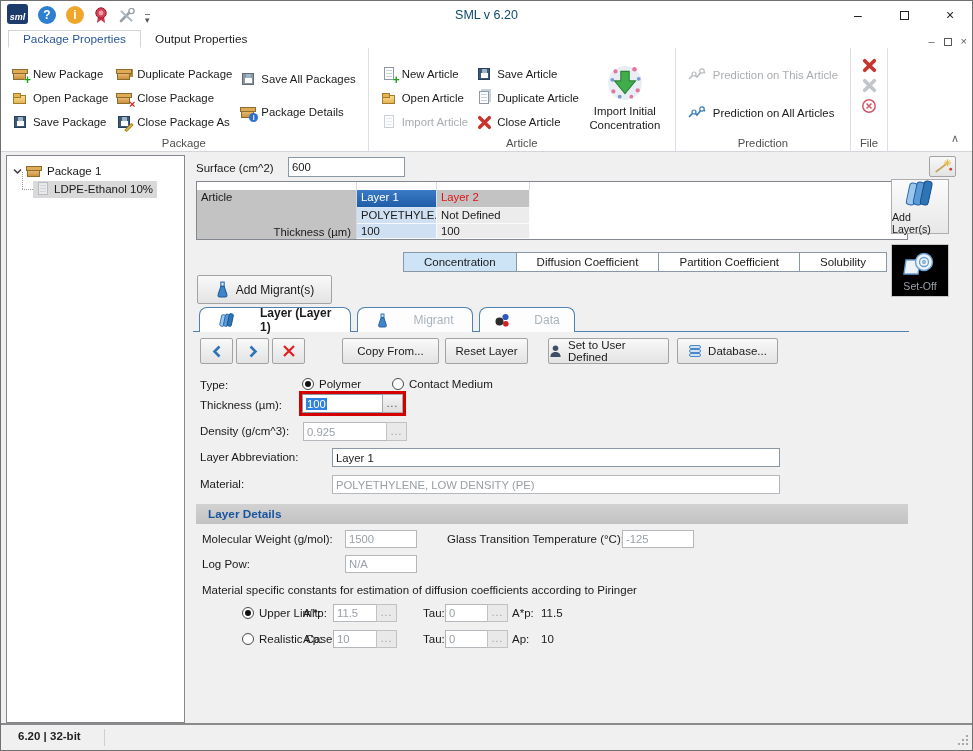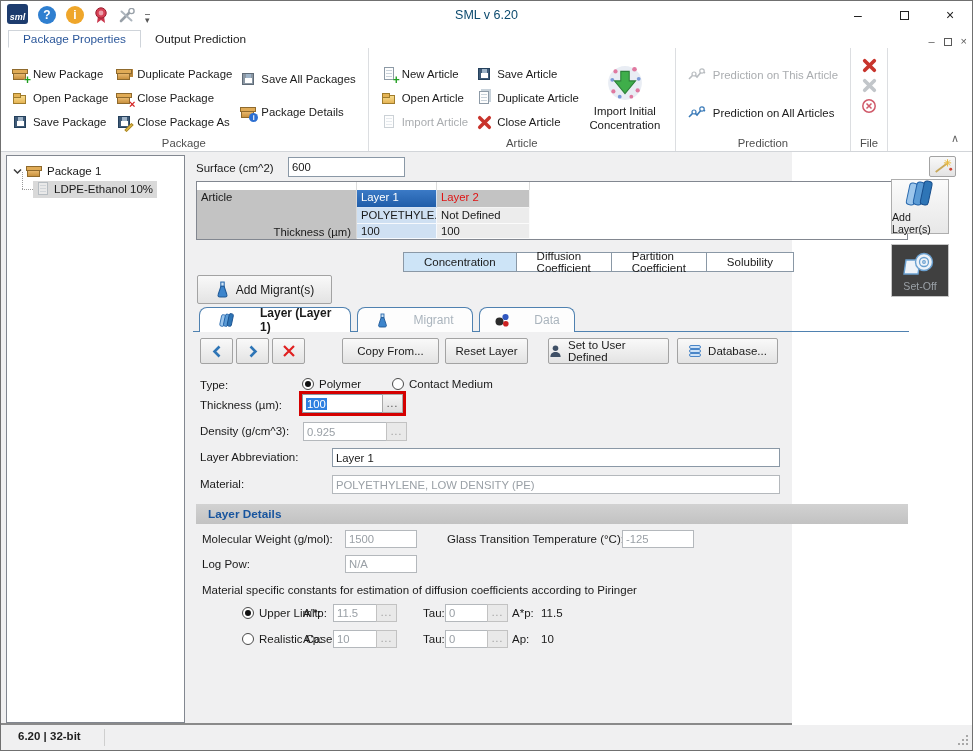--- a/index.html
+++ b/index.html
@@ -57,21 +57,21 @@
   background:repeating-linear-gradient(to bottom,#c9d2da 0 1px,transparent 1px 3px); }
 .page-shape.dim { opacity:.45; }
 .badge { position:absolute; z-index:2; }
 .b-plus { right:-3px; bottom:-3px; color:#1f9e1f; font-weight:bold; font-size:12px; line-height:10px; text-shadow:0 0 1px #fff;}
 .b-x { right:-3px; bottom:-3px; color:#d42222; font-weight:bold; font-size:11px; line-height:10px; }
 .b-info { right:-2px; bottom:-2px; width:9px; height:9px; background:#2d6fd1; color:#fff; border-radius:50%;
   font-weight:bold; font-size:7px; line-height:9px; text-align:center; }
 .b-pencil { right:-2px; bottom:1px; width:10px; height:3px; background:#e8c14a; border:1px solid #a8862a; transform:rotate(-45deg); }
 
 
-.main { position:absolute; top:152px; left:0; width:792px; height:573px; background:#f0f0f1; border-bottom:2px solid #8a8a8a; }
+.main { position:absolute; top:152px; left:0; width:973px; height:573px; background:#f0f0f1; border-bottom:2px solid #8a8a8a; }
 .tree-panel { position:absolute; left:6px; top:3px; width:179px; height:568px; background:#fff; border:1px solid #828790; }
 .tree-row { position:absolute; display:flex; align-items:center; gap:4px; height:18px; }
 .tree-sel { display:flex; align-items:center; gap:4px; background:#d9d9d9; padding:1px 4px 1px 2px; }
 .tree-dot-v { position:absolute; left:15px; top:16px; height:17px; border-left:1px dotted #9a9a9a; }
 .tree-dot-h { position:absolute; left:15px; top:33px; width:11px; border-top:1px dotted #9a9a9a; }
 
 .flabel { position:absolute; font-size:11.5px; color:#1a1a1a; white-space:nowrap; }
 .tb { position:absolute; border:1px solid #8a98a6; background:#fff; font-size:11.3px; padding:1px 3px;
   display:flex; align-items:center; white-space:nowrap; overflow:hidden; }
 .tb.dis { color:#9aa0a6; border-color:#b4b8bc; }
@@ -130,21 +130,21 @@
 .crow .c-br { left:180px; top:0; width:21px; height:18px; }
 .crow .c-tau { left:227px; top:3px; }
 .crow .c-tin { left:249px; top:0; width:43px; height:18px; }
 .crow .c-tbr { left:291px; top:0; width:21px; height:18px; }
 .crow .c-res { left:316px; top:3px; }
 .crow .c-resv { left:345px; top:3px; }
 
 
 .side-btn { position:absolute; left:891px; width:58px; background:linear-gradient(#fbfbfb,#e7e7e7); border:1px solid #aeaeae;
   display:flex; flex-direction:column; align-items:center; justify-content:center; gap:2px; font-size:10.6px; }
-.side-btn.dim { background:#404040; border-color:#c6c6c6; color:#9aa0a6; }
+.side-btn.dim { background:#000000; border-color:#c6c6c6; color:#9aa0a6; }
 
 
 .statusbar { position:absolute; left:0; right:0; bottom:0; height:26px; background:#f0f0f1; }
 .status-text { position:absolute; left:18px; top:5px; font-weight:bold; font-size:11.5px; color:#1f1f1f; }
 .status-sep { position:absolute; left:104px; top:4px; bottom:5px; border-left:1px solid #cfcfcf; }
 .grip { position:absolute; right:5px; bottom:6px; width:2px; height:2px; background:#a8a8a8;
   box-shadow:0 0 #a8a8a8, -4px 0 #a8a8a8, -8px 0 #a8a8a8, 0 -4px #a8a8a8, -4px -4px #a8a8a8, 0 -8px #a8a8a8; }
 svg { display:block; }
 </style>
 </head>
@@ -178,21 +178,21 @@
     <div class="win-btn">–</div>
     <div class="win-btn">
         <span class="max-glyph"></span>
       </div>
     <div class="win-btn">×</div>
   </div>
 </div>
 
 <div class="tabrow">
   <div class="rtab active">Package Properties</div>
-  <div class="rtab">Output Prediction</div>
+  <div class="rtab">Output Properties</div>
   <div class="mdi-controls">
     <span>–</span>
     <span class="restore-glyph"></span>
     <span>×</span>
   </div>
 </div>
 
 <div class="ribbon">
 
   <div class="rgroup">

